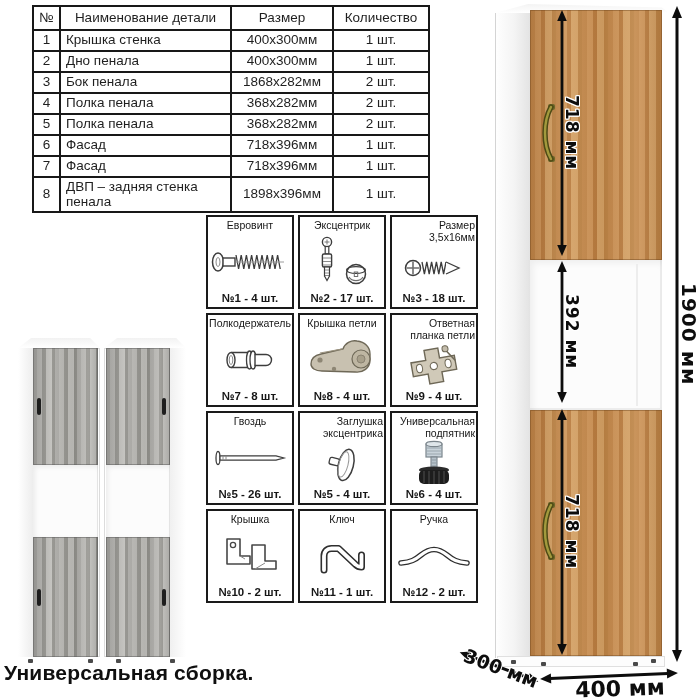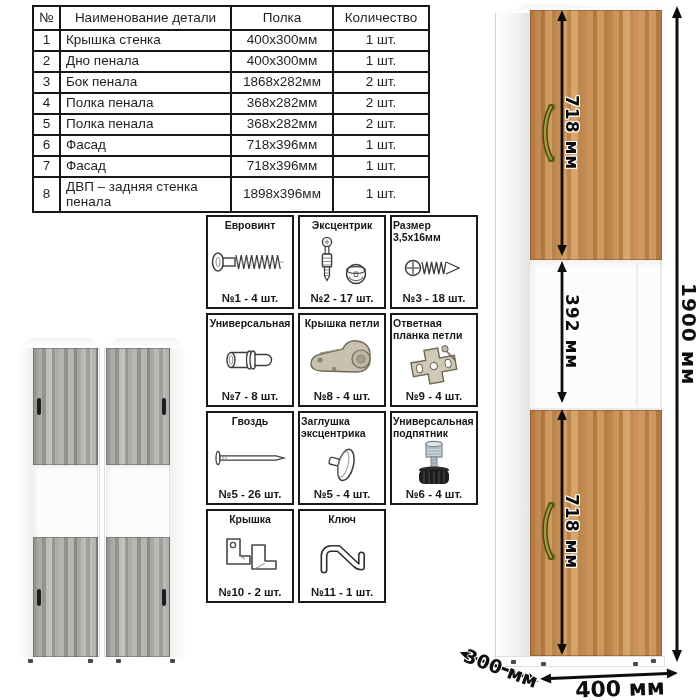--- a/index.html
+++ b/index.html
@@ -14,21 +14,21 @@
   .parts-table td{height:19px;text-align:center;}
   .parts-table td.name{text-align:left;}
   .parts-table tr.tall td{height:33px;}
   .col-num{width:27px;}.col-name{width:171px;}.col-size{width:102px;}.col-qty{width:96px;}
 
   
   .hw-grid{position:absolute;left:206px;top:215px;display:grid;
            grid-template-columns:repeat(3,88px);grid-template-rows:repeat(4,94px);gap:4px;}
   .hw-cell{border:2px solid #1a1a1a;background:#fff;display:flex;flex-direction:column;
            align-items:center;justify-content:space-between;padding:3px 1px 3px;box-sizing:border-box;}
-  .hw-title{font-size:10.5px;font-weight:bold;line-height:1.12;text-align:left;color:#161616;}
+  .hw-title{font-size:10.5px;font-weight:normal;line-height:1.12;text-align:right;color:#161616;}
   .hw-count{font-size:11.5px;font-weight:bold;color:#161616;white-space:nowrap;}
   .hw-pic{flex:1;display:flex;align-items:center;justify-content:center;}
 
   
   .oak{background:
         linear-gradient(90deg,rgba(90,50,10,.16),rgba(255,240,210,.10) 28%,rgba(90,50,10,.07) 55%,rgba(255,240,210,.12) 80%,rgba(90,50,10,.14)),
         repeating-linear-gradient(90deg,#c2874b 0 5px,#cd9459 5px 11px,#b77a3e 11px 15px,#d3a065 15px 22px,#bb8245 22px 26px);
         box-shadow:inset 0 0 0 1px rgba(110,70,30,.45);}
   .graywood{background:
         linear-gradient(90deg,rgba(60,60,60,.18),rgba(255,255,255,.10) 30%,rgba(60,60,60,.08) 60%,rgba(255,255,255,.12) 85%,rgba(60,60,60,.16)),
@@ -87,21 +87,21 @@
     <colgroup>
         <col class="col-num">
         <col class="col-name">
         <col class="col-size">
         <col class="col-qty">
       </colgroup>
     <tbody>
         <tr>
       <th>№</th>
       <th>Наименование детали</th>
-      <th>Полка</th>
+      <th>Размер</th>
       <th>Количество</th>
     </tr>
     <tr>
       <td>1</td>
       <td class="name">Крышка стенка</td>
       <td>400х300мм</td>
       <td>1 шт.</td>
     </tr>
     <tr>
       <td>2</td>
@@ -192,21 +192,21 @@
         <circle cx="10" cy="16" r="7.5" fill="#fff" stroke="#3d3d3d" stroke-width="1.5"></circle>
         <path d="M10,9.5 v13 M3.5,16 h13" stroke="#6e6e6e" stroke-width="1.6"></path>
         <path d="M19,10 l2.4,12 2.4,-12 2.4,12 2.4,-12 2.4,12 2.4,-12 2.4,12 2.4,-12 2.4,12 2.4,-12" fill="none" stroke="#3d3d3d" stroke-width="1.3"></path>
         <path d="M43,10 L56,16 L43,22" fill="#fff" stroke="#3d3d3d" stroke-width="1.3"></path>
       </svg>
         </div>
       <div class="hw-count">№3 - 18 шт.</div>
     </div>
 
     <div class="hw-cell">
-      <div class="hw-title">Универсальная</div>
+      <div class="hw-title">Полкодержатель</div>
       <div class="hw-pic">
           <svg width="58" height="28" viewBox="0 0 58 28">
         <path d="M10,6.5 H27 M10,21.5 H27" stroke="#3d3d3d" stroke-width="1.4"></path>
         <ellipse cx="10" cy="14" rx="4" ry="7.5" fill="#fff" stroke="#3d3d3d" stroke-width="1.4"></ellipse>
         <ellipse cx="10" cy="14" rx="1.8" ry="4.5" fill="none" stroke="#8a8a8a" stroke-width="1"></ellipse>
         <ellipse cx="28.5" cy="14" rx="3" ry="9" fill="#fff" stroke="#3d3d3d" stroke-width="1.3"></ellipse>
         <ellipse cx="32" cy="14" rx="3" ry="9" fill="#fff" stroke="#3d3d3d" stroke-width="1.3"></ellipse>
         <path d="M34,8.5 h11 a5.5,5.5 0 0 1 0,11 h-11 z" fill="#fff" stroke="#3d3d3d" stroke-width="1.4"></path>
       </svg>
         </div>
@@ -306,20 +306,30 @@
       <div class="hw-title">Ключ</div>
       <div class="hw-pic">
           <svg width="58" height="44" viewBox="0 0 58 44">
         <path d="M11,36 v-14 c0,-4.5 3,-7.5 7.5,-7.5 h7 l17,16 c1.5,1.5 3.5,2.5 6,2.5 v-12" fill="none" stroke="#2f2f2f" stroke-width="7" stroke-linecap="round" stroke-linejoin="round"></path>
         <path d="M11,36 v-14 c0,-4.5 3,-7.5 7.5,-7.5 h7 l17,16 c1.5,1.5 3.5,2.5 6,2.5 v-12" fill="none" stroke="#ffffff" stroke-width="3.8" stroke-linecap="round" stroke-linejoin="round"></path>
       </svg>
         </div>
       <div class="hw-count">№11 - 1 шт.</div>
     </div>
 
+    <div class="hw-cell">
+      <div class="hw-title">Ручка</div>
+      <div class="hw-pic">
+          <svg width="76" height="28" viewBox="0 0 76 28">
+        <path d="M5,21 c10,-1 14,-3 20,-8 c5,-4 8,-5.5 13,-5.5 s8,1.5 13,5.5 c6,5 10,7 20,8" fill="none" stroke="#2f2f2f" stroke-width="5.6" stroke-linecap="round"></path>
+        <path d="M5,21 c10,-1 14,-3 20,-8 c5,-4 8,-5.5 13,-5.5 s8,1.5 13,5.5 c6,5 10,7 20,8" fill="none" stroke="#ffffff" stroke-width="3" stroke-linecap="round"></path>
+      </svg>
+        </div>
+      <div class="hw-count">№12 - 2 шт.</div>
+    </div>
 
   </div>
 
   <div class="mini-cab" style="left:18px;top:338px;">
     <div class="mini-cap"></div>
     <div class="mini-body">
       <div class="mini-side" style="left:0;"></div>
       <div class="mini-doors" style="left:15px;width:65px;">
         <div class="mini-door graywood" style="top:0;height:117px;">
           <div class="mini-handle" style="left:4px;top:50px;"></div>
@@ -413,14 +423,15 @@
     </g>
   </svg>
 
   <div class="vlabel" style="left:561px;top:10px;height:246px;">718 мм</div>
   <div class="vlabel" style="left:561px;top:261px;height:142px;">392 мм</div>
   <div class="vlabel" style="left:561px;top:409px;height:246px;">718 мм</div>
   <div class="vlabel" style="left:678px;top:6px;height:656px;font-size:20px;">1900 мм</div>
   <div class="hlabel" style="left:560px;top:676px;width:120px;font-size:22px;transform:rotate(-2deg);">400 мм</div>
   <div class="hlabel" style="left:460px;top:657px;width:82px;font-size:19px;transform:rotate(20.5deg);">300 мм</div>
 
+  <div class="caption">Универсальная сборка.</div>
 
 </div>
 
 </body></html>

